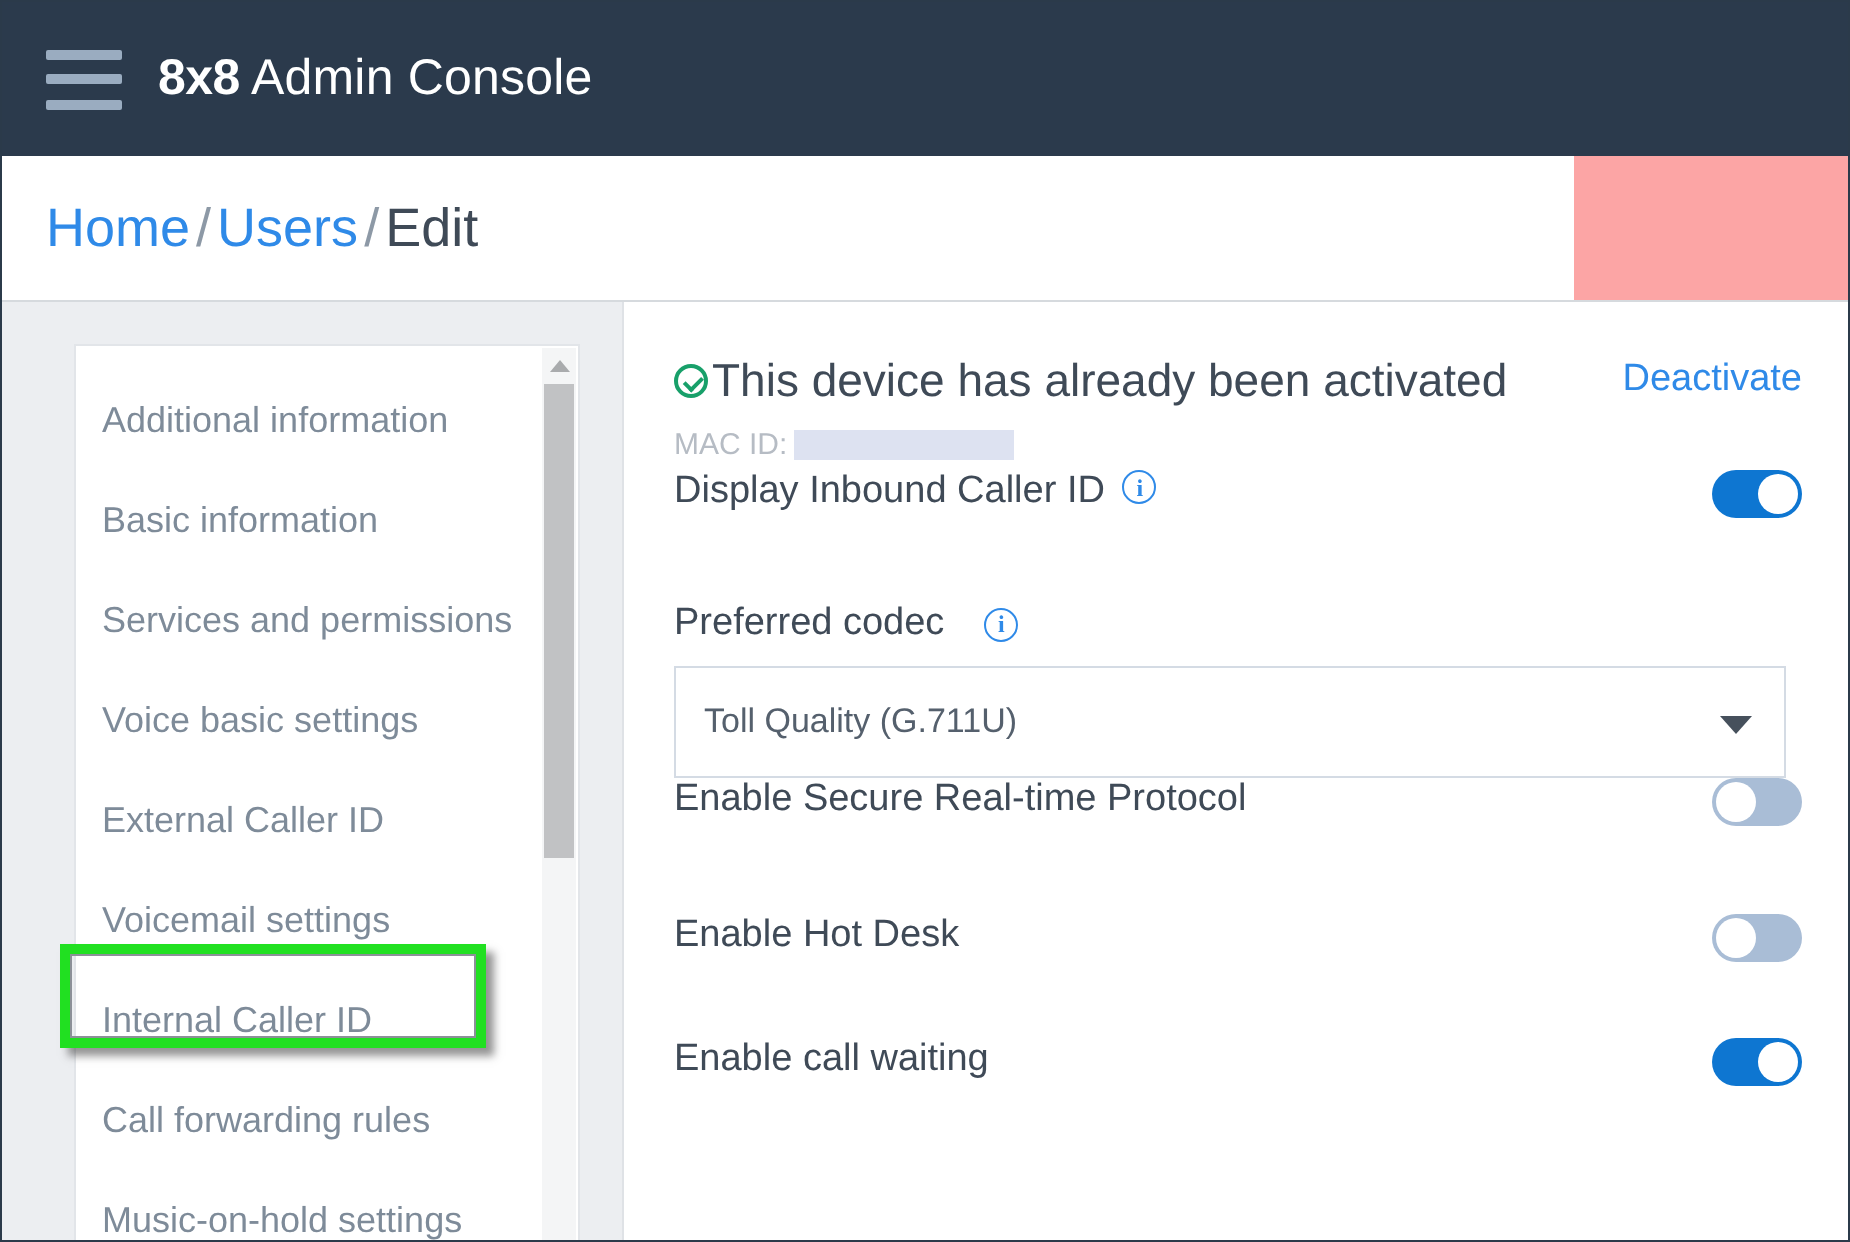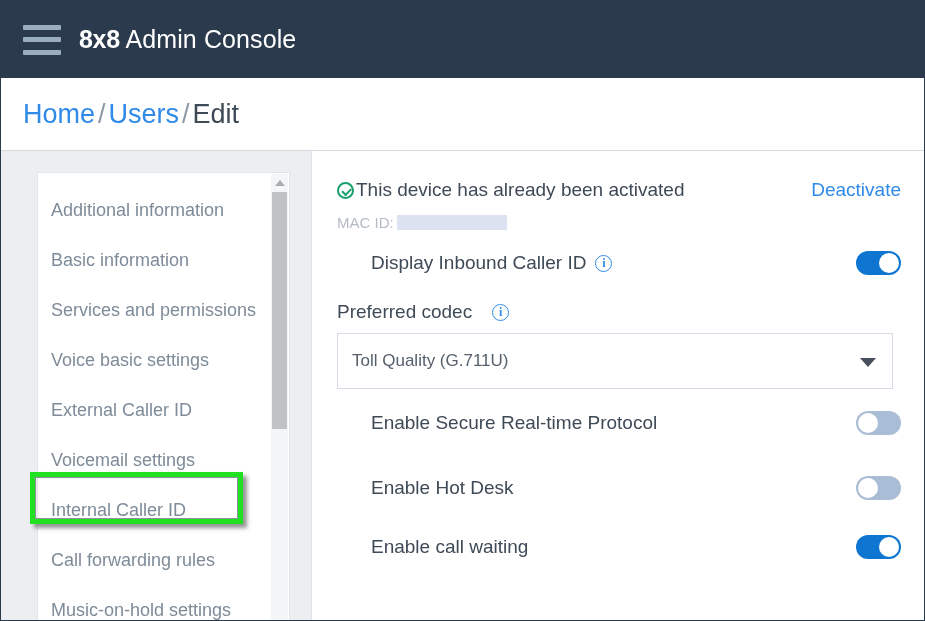--- a/index.html
+++ b/index.html
@@ -43,21 +43,21 @@
     font-size: 25px;
     letter-spacing: .1px;
     white-space: nowrap;
   }
   .brand .mark { font-weight: bold; letter-spacing: -0.3px; }
   .brand .rest { font-weight: normal; }
 
   
   .crumbbar {
     position: absolute; left: 0; top: 77px;
-    width: 925px; height: 72px;
+    width: 786px; height: 72px;
     background: #ffffff;
     display: flex; align-items: center;
   }
   .crumbs {
     margin-left: 22px;
     font-size: 27px;
     color: #3f4a57;
     white-space: nowrap;
   }
   .crumbs a {
@@ -139,45 +139,44 @@
   }
   .check-icon:after {
     content: ""; position: absolute;
     left: 3px; top: 4px;
     width: 7px; height: 3.5px;
     border-left: 2px solid #18a06a;
     border-bottom: 2px solid #18a06a;
     transform: rotate(-45deg);
   }
   .act-text {
-    font-size: 19px; color: #3f4a57; white-space: nowrap;
+    font-size: 23px; color: #3f4a57; white-space: nowrap;
   }
   .deactivate {
     margin-left: auto;
     font-size: 19px; color: #2f8ae8; cursor: pointer;
     white-space: nowrap;
   }
 
   .mac-row {
     display: flex; align-items: center;
     height: 26px;
   }
   .mac-label { font-size: 15px; color: #b6bcc4; }
   .mac-redacted {
     width: 110px; height: 15px;
     background: #dde2f1;
     margin-left: 3px;
   }
 
   .field-row {
-    display: flex; align-items: center;
+    display: flex; align-items: flex-start;
     height: 56px;
     font-size: 19px; color: #3f4a57;
     white-space: nowrap;
-    margin-left: 34px;
   }
   .field-row .spacer { flex: 1 1 auto; }
 
   .info-icon {
     display: inline-flex; align-items: center; justify-content: center;
     width: 17px; height: 17px; flex: 0 0 17px;
     border: 1.6px solid #2f8ae8; border-radius: 50%;
     margin-left: 9px;
     color: #2f8ae8; font-size: 12px; font-weight: bold;
     font-family: "Liberation Serif", serif;

